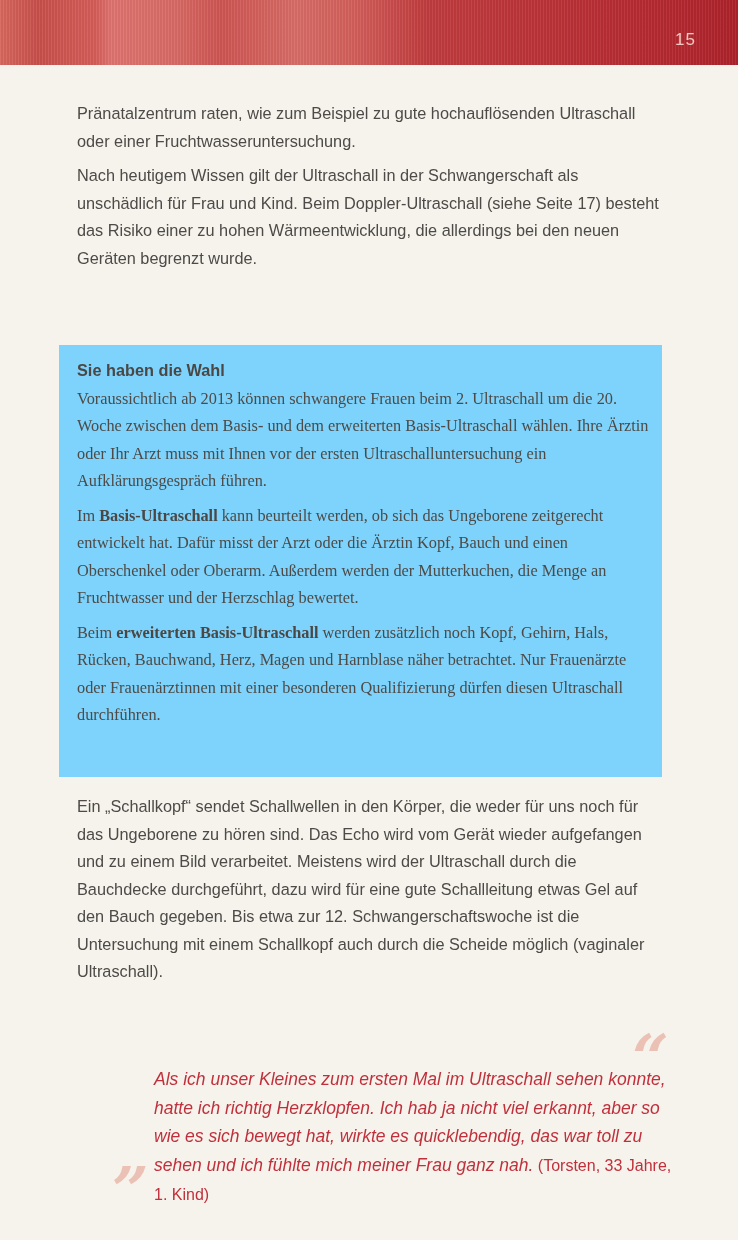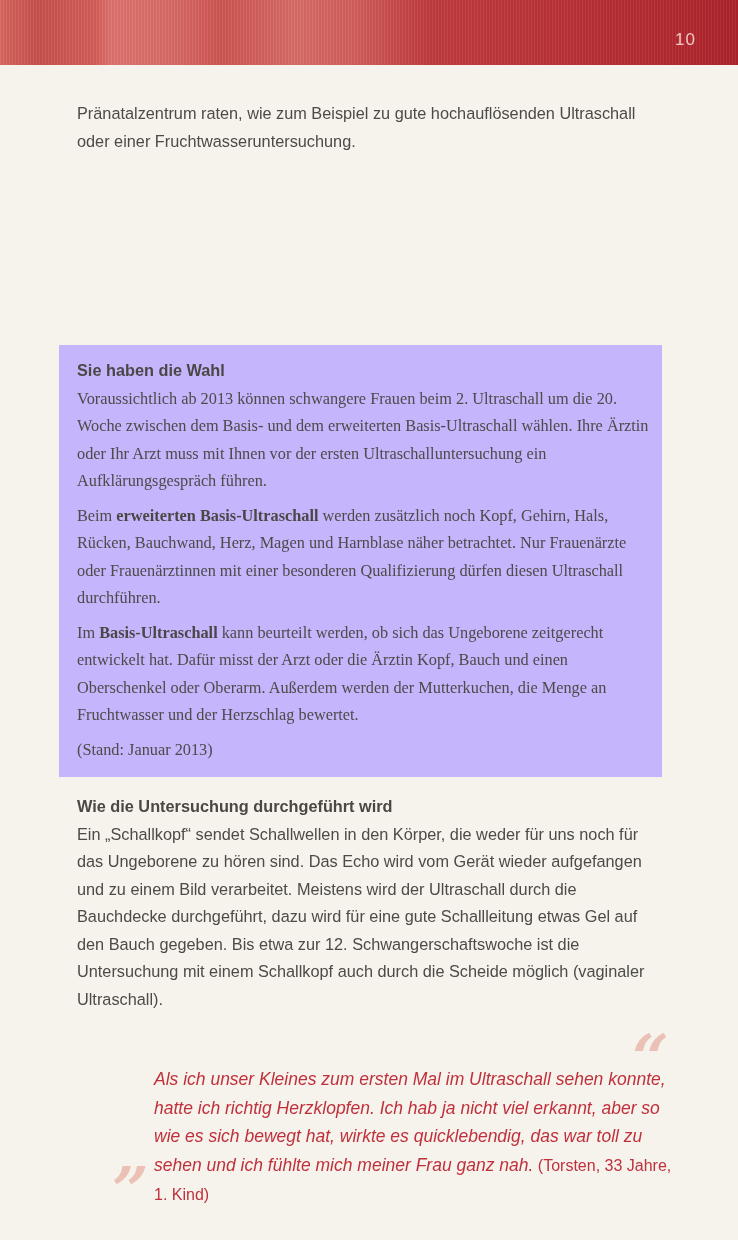--- a/index.html
+++ b/index.html
@@ -5,52 +5,51 @@
   html,body{margin:0;padding:0;}
   body{width:738px;height:1240px;background:#f5f3ec;position:relative;overflow:hidden;
        font-family:"Liberation Sans",sans-serif;color:#4d4a47;}
   .banner{position:absolute;left:0;top:0;width:738px;height:65px;
     background:linear-gradient(90deg,#d8685f 0%,#c9504c 5%,#d65e59 13%,#e07470 15%,#d86a65 24%,#cf5552 30%,#d86d67 40%,#d35f5b 48%,#c13c3e 58%,#bb3338 75%,#b52a31 90%,#ad222b 100%);}
   .banner::after{content:"";position:absolute;inset:0;
     background:repeating-linear-gradient(90deg,rgba(255,255,255,0.06) 0 1px,rgba(0,0,0,0.04) 1px 3px);}
   .page-num{position:absolute;right:42px;top:30px;font-size:17px;color:#f2c8c2;letter-spacing:1px;z-index:2;}
   .text{position:absolute;left:77px;width:585px;font-size:16.3px;line-height:27.5px;}
   .text p{margin:0 0 7px 0;}
-  .box{position:absolute;left:59px;top:345px;width:603px;height:432px;background:#c4b5fd;}
+  .box{position:absolute;left:59px;top:345px;width:603px;height:432px;background:#7dd3fc;}
   .box .inner{position:absolute;left:18px;top:12px;width:575px;font-size:16.3px;line-height:27.5px;}
   .box p{margin:0 0 7px 0;font-family:Liberation Serif, serif;}
   h3{margin:0;font-size:16.3px;line-height:27.5px;font-weight:bold;color:#4a4744;}
   b{color:#4a4744;}
   .quote{position:absolute;left:154px;top:1037px;width:520px;font-size:17.5px;line-height:28.5px;
     font-style:italic;color:#c0303c;margin-top:28px;}
   .quote .attr{font-style:normal;font-size:16px;}
   .qmark{position:absolute;font-family:"DejaVu Serif",serif;font-size:64px;color:#ecc1b5;font-weight:bold;font-style:italic;line-height:1;}
 </style>
 </head>
 <body>
 
 <div class="banner"></div>
-<div class="page-num">10</div>
+<div class="page-num">15</div>
 
 <div class="text" style="top:100px;">
   <p>Pränatalzentrum raten, wie zum Beispiel zu gute hochauflösenden Ultraschall oder einer Fruchtwasseruntersuchung.</p>
+  <p>Nach heutigem Wissen gilt der Ultraschall in der Schwangerschaft als unschädlich für Frau und Kind. Beim Doppler-Ultraschall (siehe Seite 17) besteht das Risiko einer zu hohen Wärmeentwicklung, die allerdings bei den neuen Geräten begrenzt wurde.</p>
 </div>
 
 <div class="box">
   <div class="inner">
     <h3>Sie haben die Wahl</h3>
     <p>Voraussichtlich ab 2013 können schwangere Frauen beim 2. Ultraschall um die 20. Woche zwischen dem Basis- und dem erweiterten Basis-Ultraschall wählen. Ihre Ärztin oder Ihr Arzt muss mit Ihnen vor der ersten Ultraschalluntersuchung ein Aufklärungsgespräch führen.</p>
+    <p><span>Im </span><b>Basis-Ultraschall</b><span> kann beurteilt werden, ob sich das Ungeborene zeitgerecht entwickelt hat. Dafür misst der Arzt oder die Ärztin Kopf, Bauch und einen Oberschenkel oder Oberarm. Außerdem werden der Mutterkuchen, die Menge an Fruchtwasser und der Herzschlag bewertet.</span></p>
     <p><span>Beim </span><b>erweiterten Basis-Ultraschall</b><span> werden zusätzlich noch Kopf, Gehirn, Hals, Rücken, Bauchwand, Herz, Magen und Harnblase näher betrachtet. Nur Frauenärzte oder Frauenärztinnen mit einer besonderen Qualifizierung dürfen diesen Ultraschall durchführen.</span></p>
-    <p><span>Im </span><b>Basis-Ultraschall</b><span> kann beurteilt werden, ob sich das Ungeborene zeitgerecht entwickelt hat. Dafür misst der Arzt oder die Ärztin Kopf, Bauch und einen Oberschenkel oder Oberarm. Außerdem werden der Mutterkuchen, die Menge an Fruchtwasser und der Herzschlag bewertet.</span></p>
-    <p>(Stand: Januar 2013)</p>
   </div>
 </div>
 
 <div class="text" style="top:793px;">
-  <h3>Wie die Untersuchung durchgeführt wird</h3>
   <p>Ein „Schallkopf“ sendet Schallwellen in den Körper, die weder für uns noch für das Ungeborene zu hören sind. Das Echo wird vom Gerät wieder aufgefangen und zu einem Bild verarbeitet. Meistens wird der Ultraschall durch die Bauchdecke durchgeführt, dazu wird für eine gute Schallleitung etwas Gel auf den Bauch gegeben. Bis etwa zur 12. Schwangerschaftswoche ist die Untersuchung mit einem Schallkopf auch durch die Scheide möglich (vaginaler Ultraschall).</p>
 </div>
 
 <div class="qmark" style="left:632px;top:1026px;">“</div>
 <div class="qmark" style="left:112px;top:1158px;">”</div>
 
 <div class="quote">
   <span>Als ich unser Kleines zum ersten Mal im Ultraschall sehen konnte, hatte ich richtig Herzklopfen. Ich hab ja nicht viel erkannt, aber so wie es sich bewegt hat, wirkte es quicklebendig, das war toll zu sehen und ich fühlte mich meiner Frau ganz nah.</span><span class="attr"> (Torsten, 33 Jahre, 1. Kind)</span>
 </div>
 

